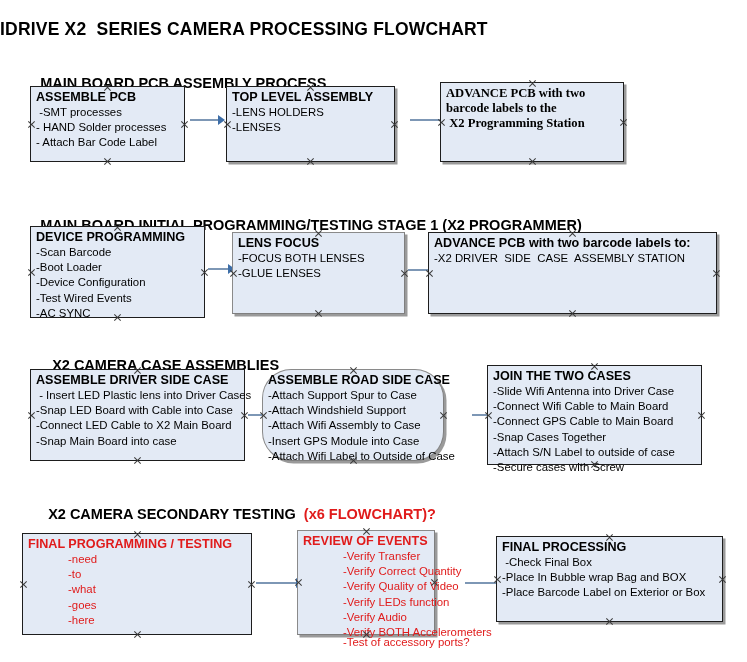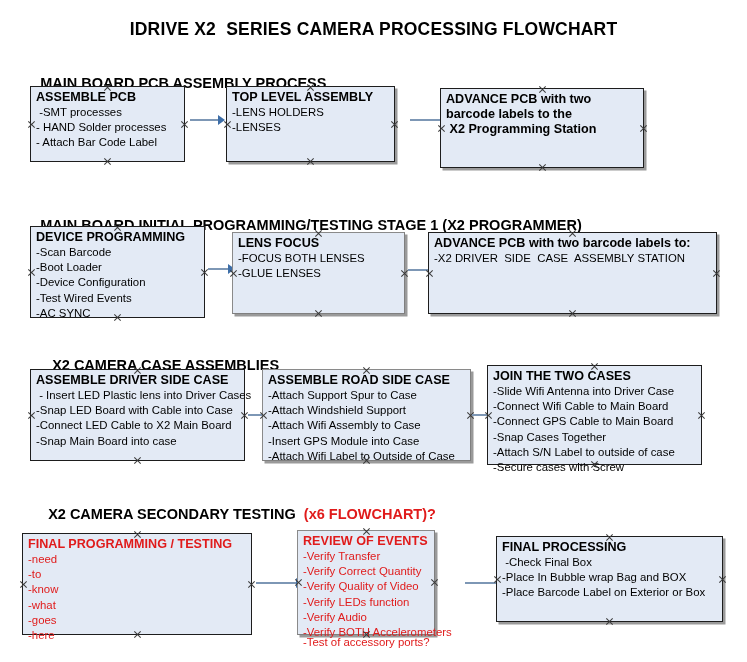--- a/index.html
+++ b/index.html
@@ -18,21 +18,21 @@
     background: #ffffff;
     overflow: hidden;
   }
 
   
   .doc-title {
     position: absolute;
     left: 0;
     top: 19px;
     width: 747px;
-    text-align: center;
+    text-align: left;
     font-size: 17.5px;
     font-weight: bold;
     letter-spacing: 0.2px;
     color: #000000;
     white-space: pre;
   }
   .section-title {
     position: absolute;
     font-size: 14.5px;
     font-weight: bold;
@@ -72,20 +72,21 @@
     color: #e01b1b;
   }
   .box-line {
     font-size: 11.4px;
     line-height: 1.34;
     color: #000000;
     white-space: pre;
   }
   .box-line.red {
     color: #e01b1b;
+    margin-left: 40px;
   }
   .box-line.overflow {
     position: absolute;
     left: 5px;
     bottom: -16px;
   }
 
   
   .xmark {
     position: absolute;
@@ -168,21 +169,21 @@
     <div class="xmark" style="left:50%; top:100%;"></div>
     <div class="xmark" style="left:0; top:50%;"></div>
     <div class="xmark" style="left:100%; top:50%;"></div>
   </div>
 
   <div class="arrow" style="left:410px; top:115px; width:38px;">
     <div class="shaft" style="width:32px;"></div>
     <div class="head" style="left:30px;"></div>
   </div>
 
-  <div class="box shadow" style="left:440px; top:88px; width:204px; height:80px;">
+  <div class="box shadow" style="left:440px; top:82px; width:184px; height:80px;font-family:Liberation Serif, serif;">
     <div class="box-inner">
       <div class="box-title">ADVANCE PCB with two</div>
       <div class="box-title">barcode labels to the</div>
       <div class="box-title"> X2 Programming Station</div>
     </div>
     <div class="xmark" style="left:50%; top:0;"></div>
     <div class="xmark" style="left:50%; top:100%;"></div>
     <div class="xmark" style="left:0; top:50%;"></div>
     <div class="xmark" style="left:100%; top:50%;"></div>
   </div>
@@ -255,21 +256,21 @@
     <div class="xmark" style="left:50%; top:100%;"></div>
     <div class="xmark" style="left:0; top:50%;"></div>
     <div class="xmark" style="left:100%; top:50%;"></div>
   </div>
 
   <div class="arrow" style="left:248px; top:410px; width:25px;">
     <div class="shaft" style="width:19px;"></div>
     <div class="head" style="left:17px;"></div>
   </div>
 
-  <div class="box gray-edge shadow" style="left:262px; top:369px; width:209px; height:92px;">
+  <div class="box gray-edge shadow" style="left:262px; top:369px; width:182px; height:92px;border-radius:29px;">
     <div class="box-inner">
       <div class="box-title">ASSEMBLE ROAD SIDE CASE</div>
       <div class="box-line">-Attach Support Spur to Case</div>
       <div class="box-line">-Attach Windshield Support</div>
       <div class="box-line">-Attach Wifi Assembly to Case</div>
       <div class="box-line">-Insert GPS Module into Case</div>
       <div class="box-line">-Attach Wifi Label to Outside of Case</div>
     </div>
     <div class="xmark" style="left:50%; top:0;"></div>
     <div class="xmark" style="left:50%; top:100%;"></div>
@@ -300,21 +301,20 @@
 
   <div class="section-title" style="left:32px; top:490px;">
     <span>X2 CAMERA SECONDARY TESTING  </span><span class="red">(x6 FLOWCHART)?</span>
   </div>
 
   <div class="box" style="left:22px; top:533px; width:230px; height:102px;">
     <div class="box-inner">
       <div class="box-title red">FINAL PROGRAMMING / TESTING</div>
       <div class="box-line red">-need</div>
       <div class="box-line red">-to</div>
-      <div class="box-line red">-know</div>
       <div class="box-line red">-what</div>
       <div class="box-line red">-goes</div>
       <div class="box-line red">-here</div>
     </div>
     <div class="xmark" style="left:50%; top:0;"></div>
     <div class="xmark" style="left:50%; top:100%;"></div>
     <div class="xmark" style="left:0; top:50%;"></div>
     <div class="xmark" style="left:100%; top:50%;"></div>
   </div>
 

